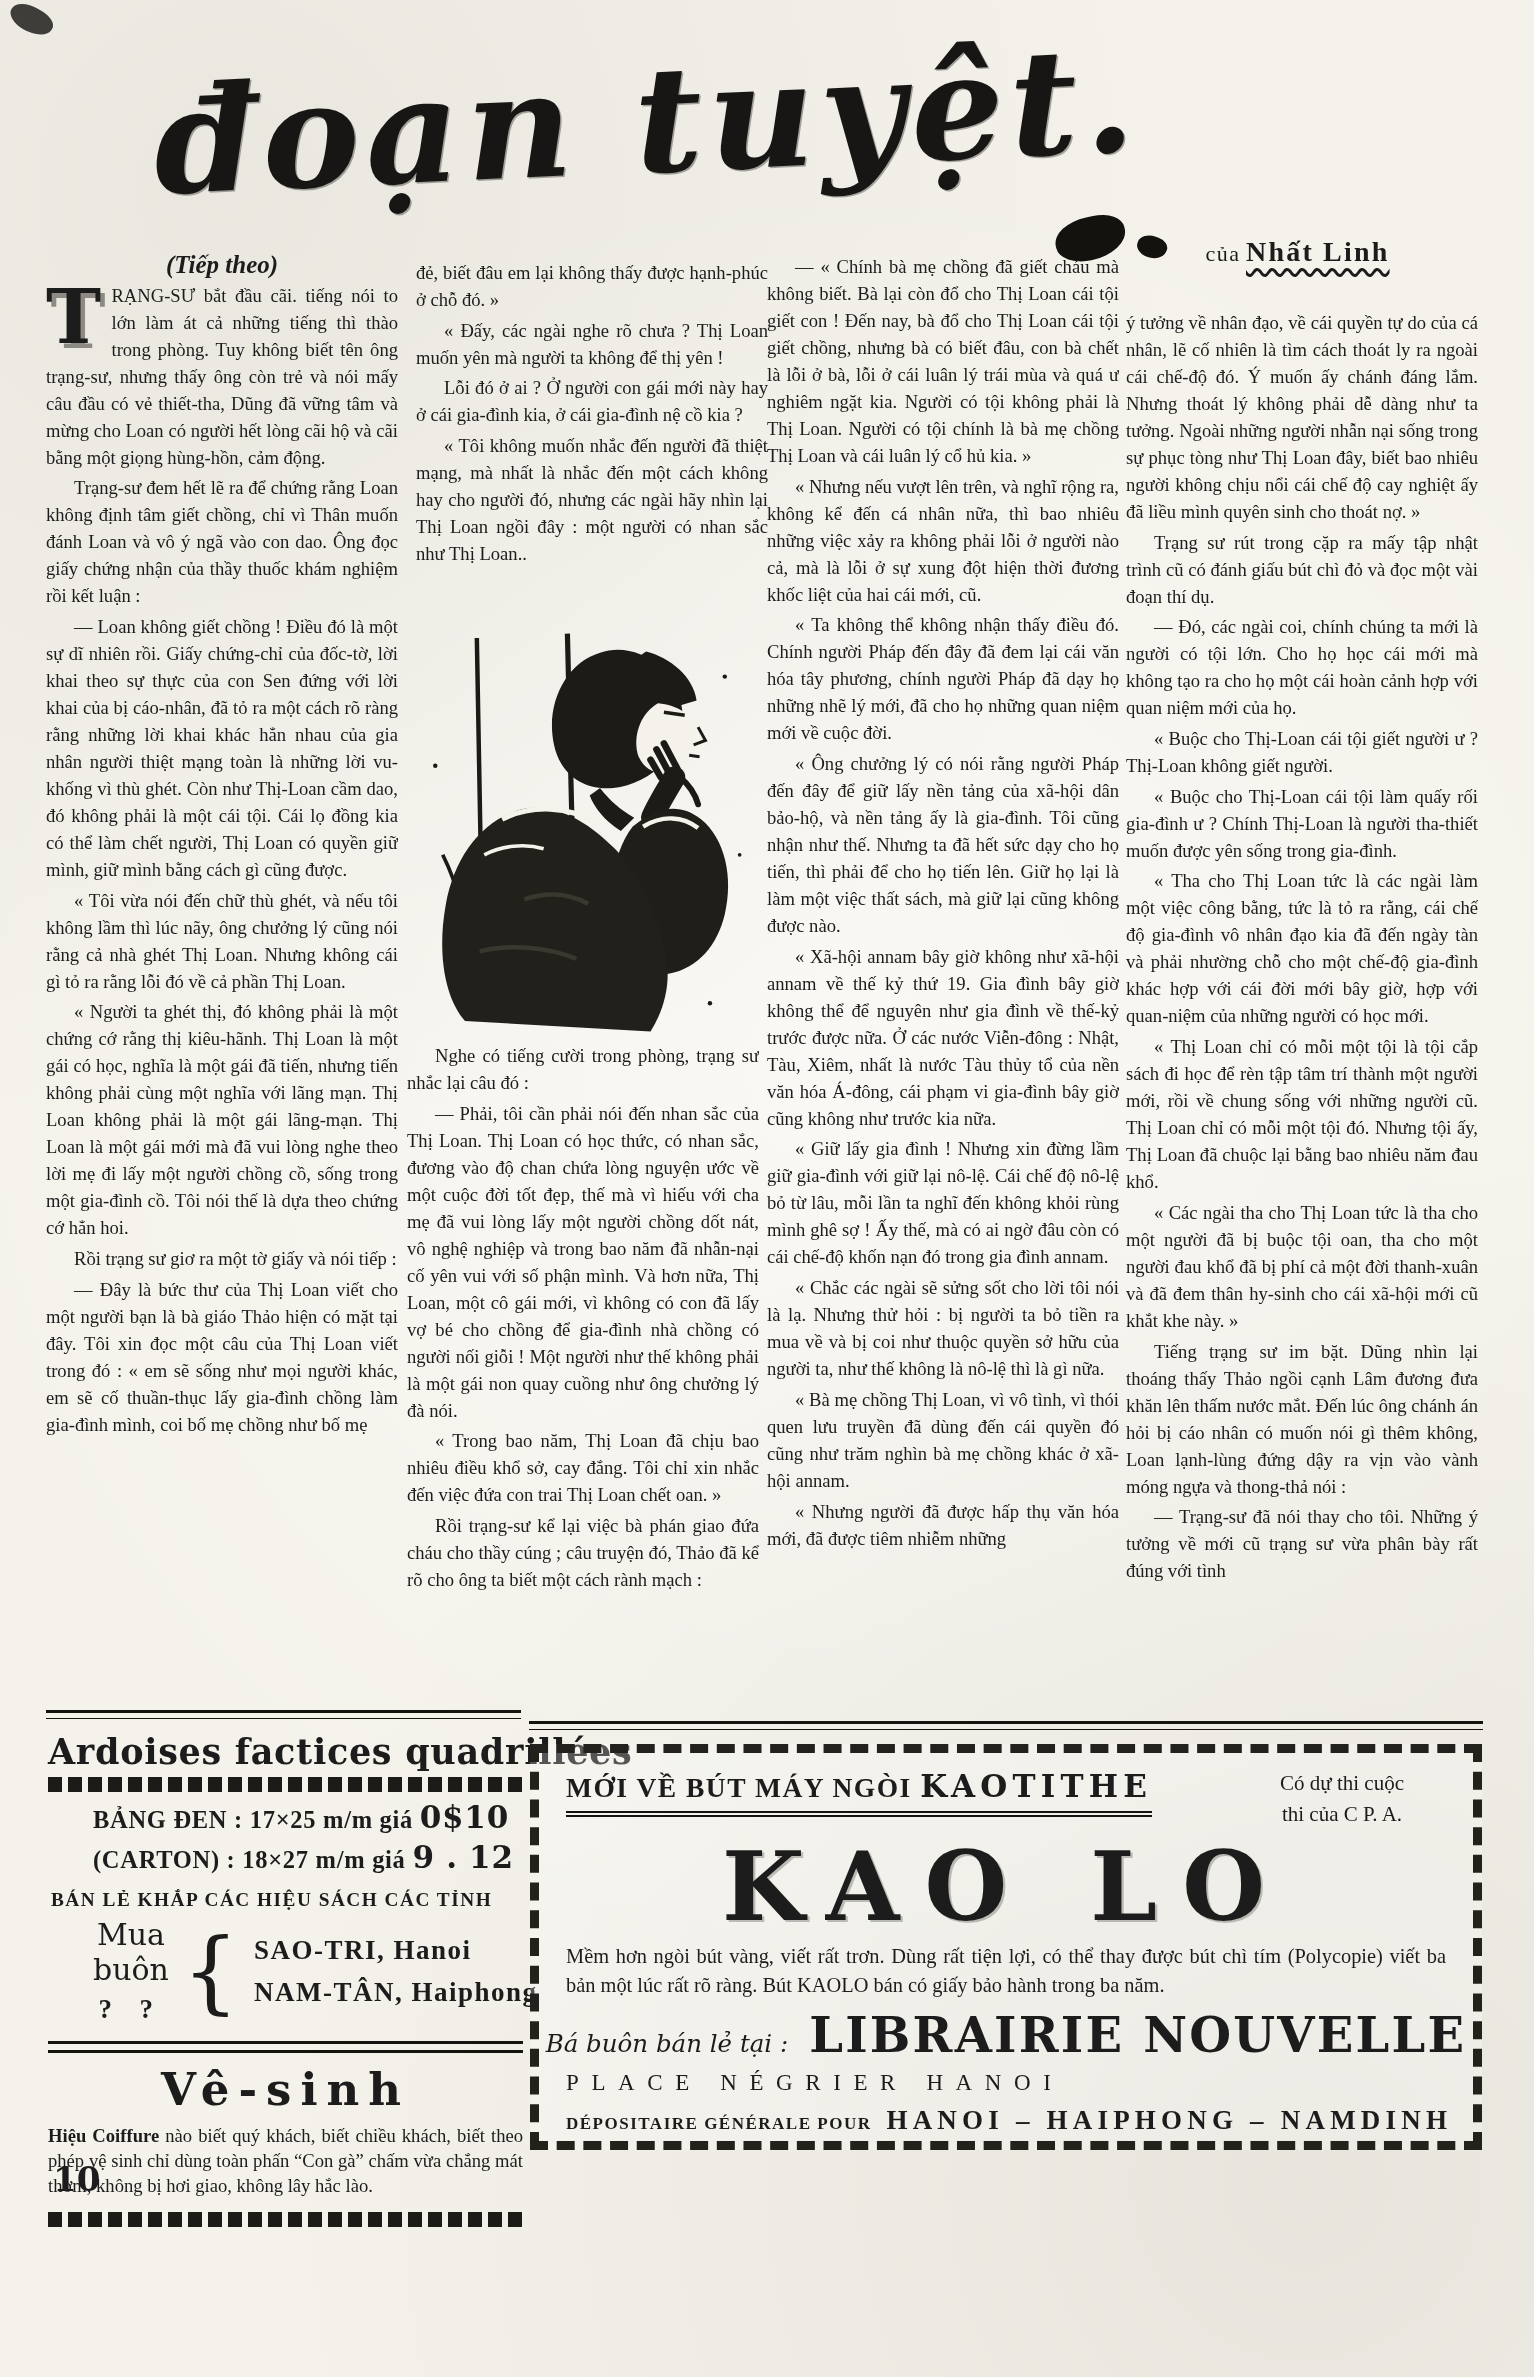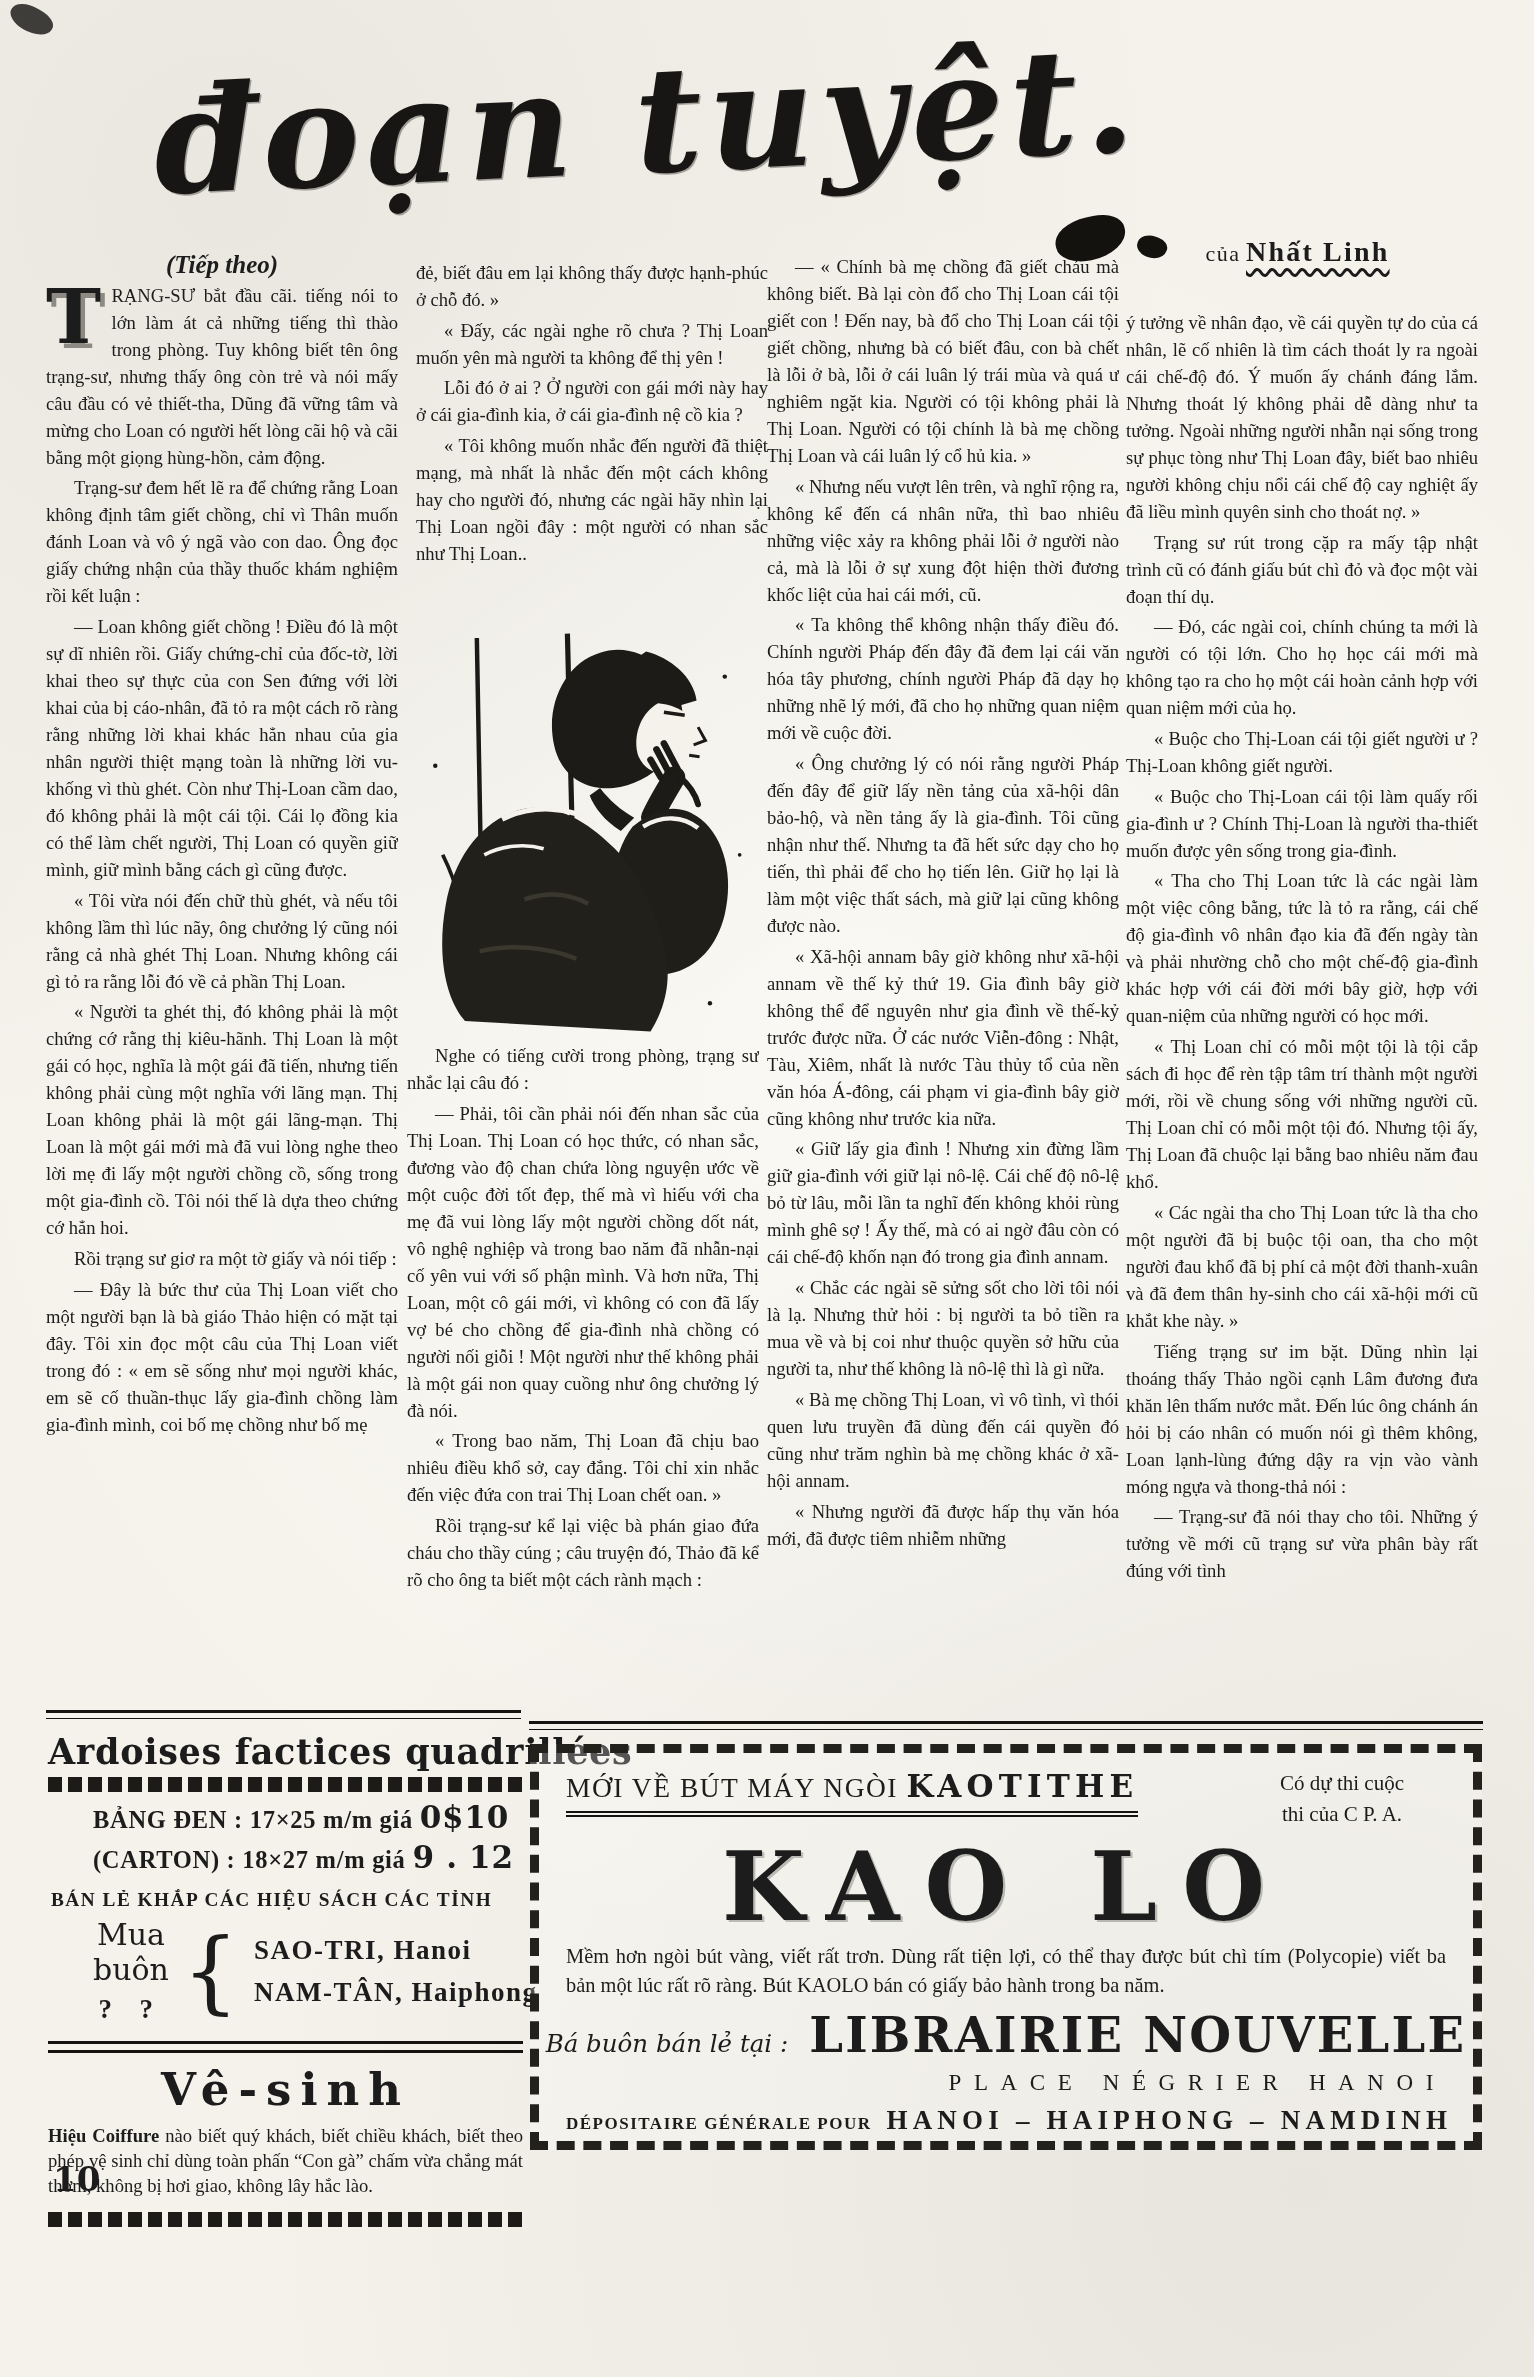--- a/index.html
+++ b/index.html
@@ -98,33 +98,33 @@
   
   .ad-right{
     position:absolute;left:530px;top:1744px;width:952px;height:406px;
     border:9.7px dashed #23211c;box-sizing:border-box;
     padding:15px 27px 9px 27px;background:rgba(255,255,255,0.25);
   }
   .kao-header{display:flex;justify-content:space-between;align-items:flex-start;}
   .kao-header-left{
     border-bottom:6px double #15130f;padding-bottom:7.4px;white-space:nowrap;
   }
-  .kao-header-prefix{font-size:27.5px;font-weight:normal;letter-spacing:1.5px;margin-top:28px;}
+  .kao-header-prefix{font-size:27.5px;font-weight:bold;letter-spacing:1.5px;margin-top:28px;}
   .kao-header-brand{font-family:"DejaVu Serif",serif;font-size:31px;font-weight:bold;letter-spacing:5.2px;}
   .kao-contest{width:208px;text-align:center;font-size:21px;line-height:31px;white-space:nowrap;}
   .kao-brand{
     text-align:center;font-family:"DejaVu Serif",serif;font-weight:bold;
     font-size:95px;line-height:104px;letter-spacing:25px;margin:4.5px 0 3px 0;
     text-shadow:2.2px 2.2px 0 rgba(25,22,18,0.25);white-space:nowrap;
   }
   .kao-body{font-size:20.4px;line-height:29px;text-align:justify;margin:0 0 7.4px 0;}
   .kao-seller-row{display:flex;align-items:baseline;justify-content:center;white-space:nowrap;margin-top:1.5px;}
   .kao-seller-label{font-style:italic;font-size:24.5px;font-family:"DejaVu Serif",serif;margin-right:21px;}
   .kao-seller{font-family:"DejaVu Serif",serif;font-weight:bold;font-size:48px;letter-spacing:2.2px;}
-  .kao-address{text-align:right;font-size:23px;letter-spacing:12.6px;margin-top:7.4px;white-space:nowrap;}
+  .kao-address{text-align:left;font-size:23px;letter-spacing:12.6px;margin-top:7.4px;white-space:nowrap;}
   .kao-dist-row{text-align:center;margin-top:9px;white-space:nowrap;}
   .kao-dist-label{font-size:17px;letter-spacing:1.5px;font-weight:bold;}
   .kao-cities{font-size:27px;letter-spacing:5.2px;font-weight:bold;margin-left:12px;}
 </style>
 </head>
 <body>
 
 <div class="page">
 
   <div class="masthead-title">đoạn tuyệt.</div>

